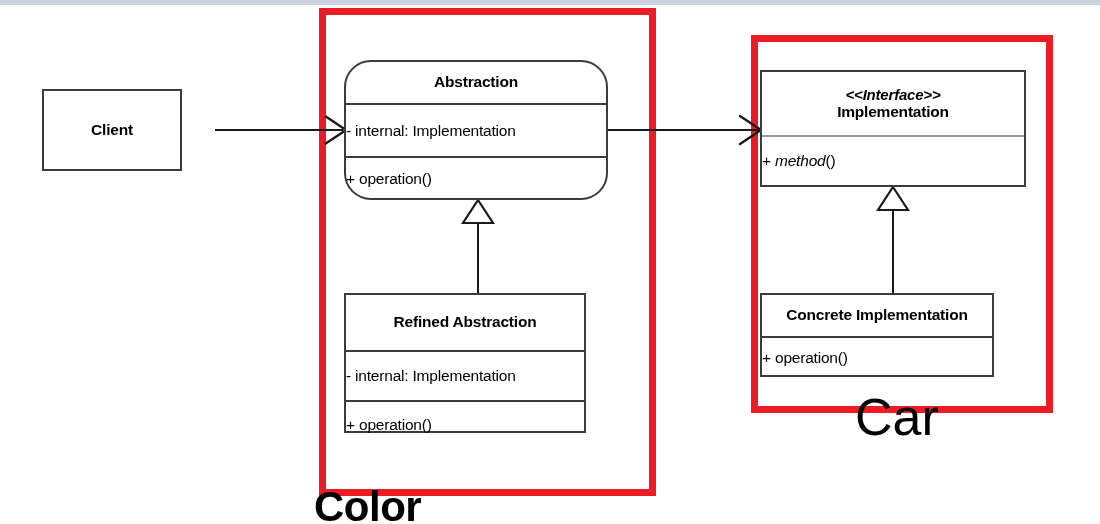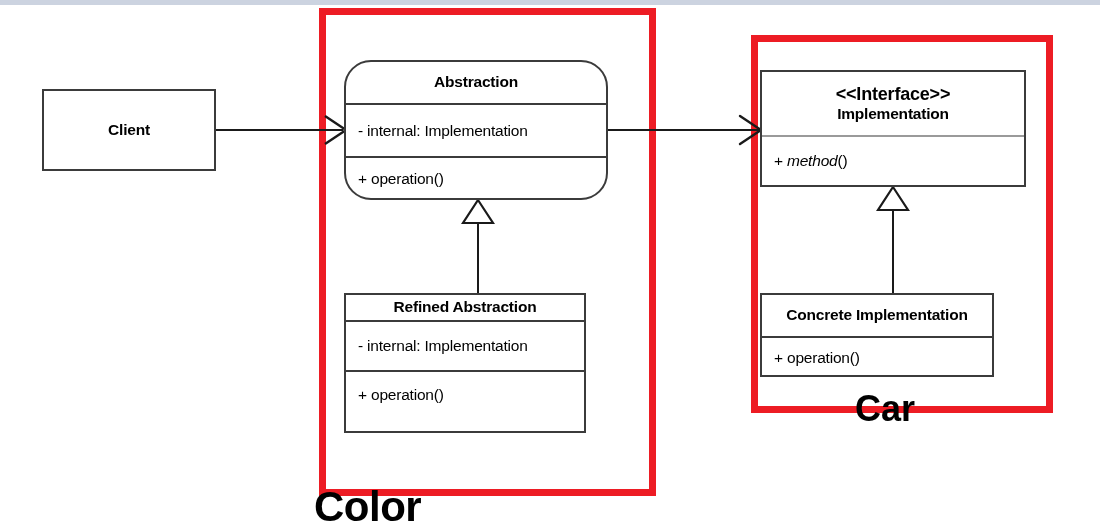--- a/index.html
+++ b/index.html
@@ -37,43 +37,44 @@
   .uml-box {
     position: absolute;
     box-sizing: border-box;
     background: #ffffff;
     border: 2px solid #3b3b3b;
   }
   .uml-row {
     box-sizing: border-box;
     display: flex;
     align-items: center;
-    padding-left: 12px;
+    padding-left: 0;
     font-size: 15.5px;
     color: #000000;
     white-space: nowrap;
     letter-spacing: -0.2px;
   }
   .uml-row.sep {
     border-top: 2px solid #3b3b3b;
   }
   .uml-row.sep-light {
     border-top: 2px solid #9a9a9a;
   }
   .uml-title {
     justify-content: center;
     padding-left: 0;
     font-weight: bold;
     text-align: center;
     flex-direction: column;
     line-height: 1.18;
   }
   .stereotype {
+    font-style: italic;
     font-weight: bold;
-    font-size: 18px;
+    font-size: 15px;
   }
   .ital {
     font-style: italic;
   }
   
   .hline {
     position: absolute;
     background: #1a1a1a;
     height: 2px;
   }
@@ -97,22 +98,22 @@
     white-space: nowrap;
     line-height: 1;
   }
   .caption-color {
     font-size: 42px;
     font-weight: bold;
     letter-spacing: -0.5px;
     margin-top: 40px;
   }
   .caption-car {
-    font-size: 36px;
-    font-weight: bold;
+    font-size: 52px;
+    font-weight: normal;
     letter-spacing: 0px;
   }
 </style>
 </head>
 <body>
 
 <div id="canvas">
 
   <div class="top-band"></div>
 
@@ -137,32 +138,32 @@
   </svg>
 
   <svg class="tri" style="left:461px; top:199px;" width="34" height="26" viewBox="0 0 34 26">
     <polygon points="17,1 32,24 2,24" fill="#ffffff" stroke="#1a1a1a" stroke-width="2.2"></polygon>
   </svg>
 
   <svg class="tri" style="left:876px; top:186px;" width="34" height="26" viewBox="0 0 34 26">
     <polygon points="17,1 32,24 2,24" fill="#ffffff" stroke="#1a1a1a" stroke-width="2.2"></polygon>
   </svg>
 
-  <div class="uml-box" style="left:42px; top:89px; width:174px; height:82px;">
+  <div class="uml-box" style="left:42px; top:89px; width:140px; height:82px;">
     <div class="uml-row uml-title" style="height:78px;">Client</div>
   </div>
 
   <div class="uml-box" style="left:344px; top:60px; width:264px; height:140px;border-radius:27px;">
     <div class="uml-row uml-title" style="height:41px;">Abstraction</div>
     <div class="uml-row sep" style="height:53px;">- internal: Implementation</div>
     <div class="uml-row sep" style="height:44px;">+ operation()</div>
   </div>
 
   <div class="uml-box" style="left:344px; top:293px; width:242px; height:140px;">
-    <div class="uml-row uml-title" style="height:25px;">Refined Abstraction</div>
+    <div class="uml-row uml-title" style="height:55px;">Refined Abstraction</div>
     <div class="uml-row sep" style="height:50px;">- internal: Implementation</div>
     <div class="uml-row sep" style="height:47px;">+ operation()</div>
   </div>
 
   <div class="uml-box" style="left:760px; top:70px; width:266px; height:117px;">
     <div class="uml-row uml-title" style="height:63px;">
       <span class="stereotype">&lt;&lt;Interface&gt;&gt;</span>
       <span>Implementation</span>
     </div>
     <div class="uml-row sep-light" style="height:50px;">

